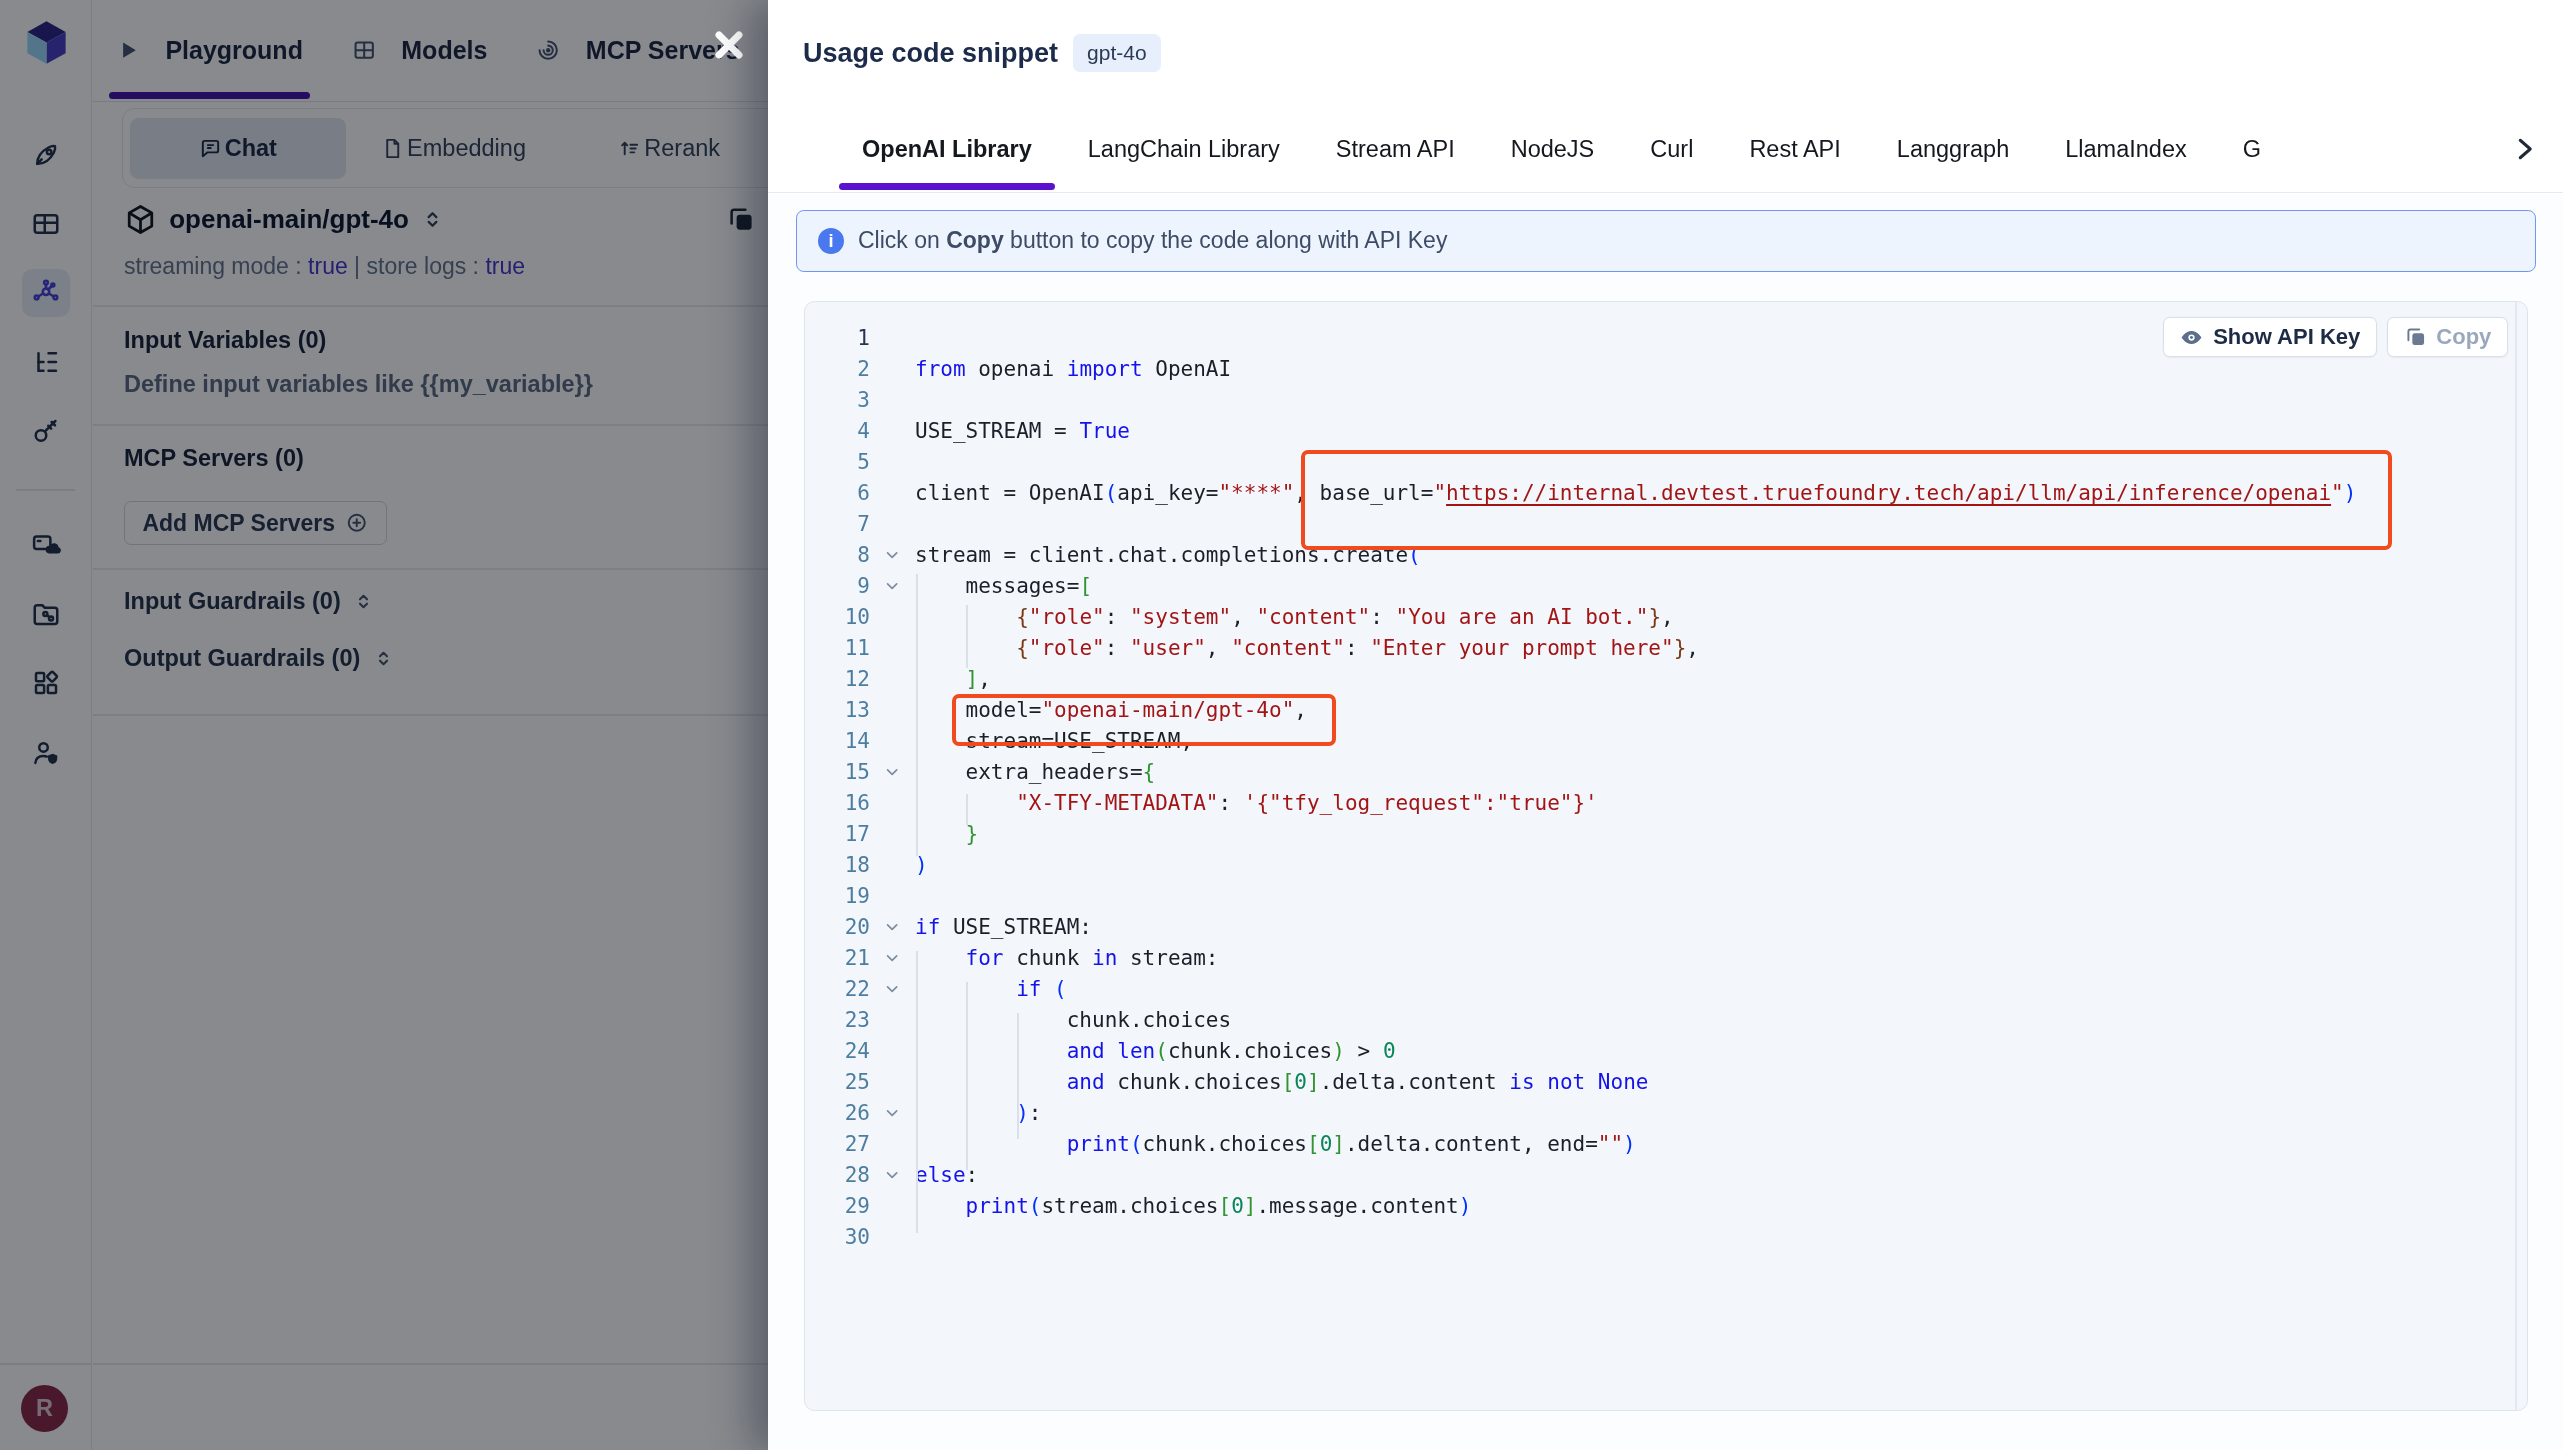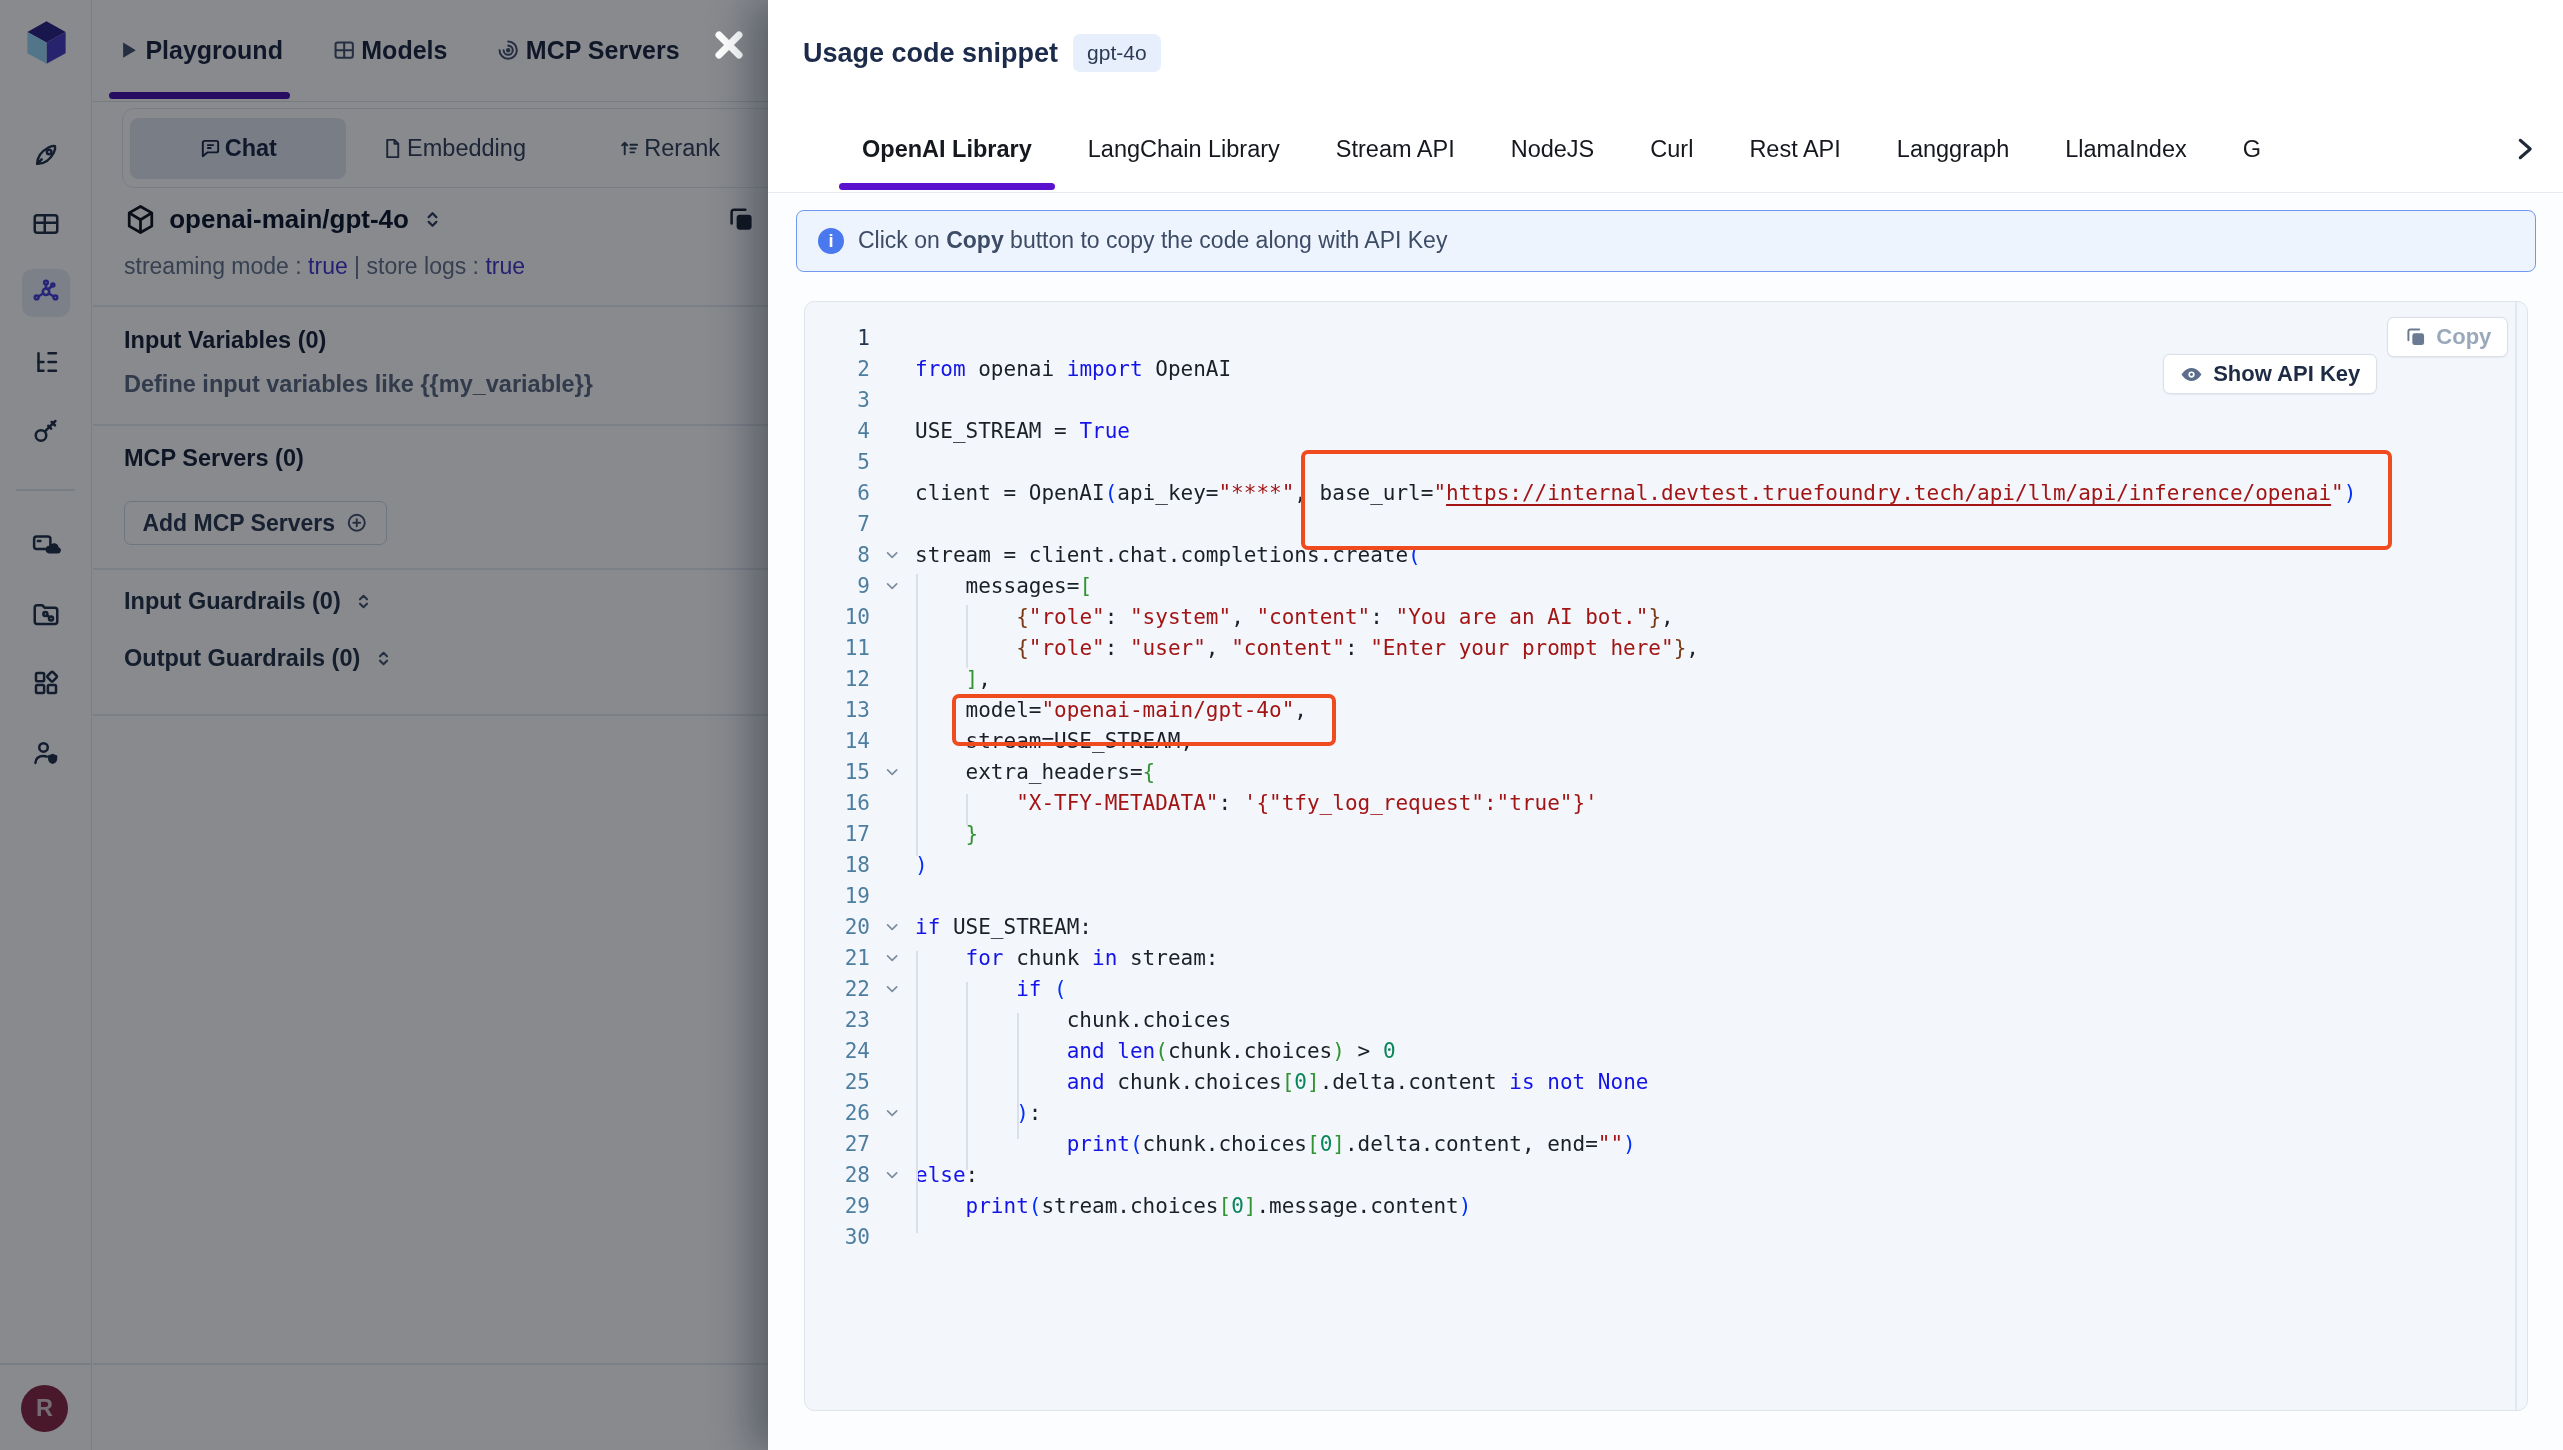--- a/index.html
+++ b/index.html
@@ -15,21 +15,21 @@
   .sic svg{width:30px;height:30px;}
   .sic.active{background:#e9edf5;border-radius:10.5px;color:#4840d8;}
   .side-div{position:absolute;left:15.7px;width:59px;height:1.7px;background:#e3e8ee;}
   .side-bottom-div{position:absolute;left:0;top:1363px;width:92px;height:1.7px;background:#e3e8ee;}
   .avatar{position:absolute;left:21px;top:1385px;width:47px;height:47px;border-radius:50%;background:#8b2844;
           color:#dcc6cf;font-size:23.5px;font-weight:600;display:flex;align-items:center;justify-content:center;}
 
   .left-main{position:absolute;left:93px;top:0;width:675px;height:1451px;}
   .lp-header{position:relative;height:102px;border-bottom:1.7px solid #dfe5ec;box-sizing:border-box;
              display:flex;align-items:center;padding-left:23px;gap:49px;}
-  .htab{position:relative;height:100%;display:flex;align-items:center;gap:5px;font-size:25px;font-weight:600;color:#1b2740;cursor:pointer;}
+  .htab{position:relative;height:100%;display:flex;align-items:center;gap:25px;font-size:25px;font-weight:600;color:#1b2740;cursor:pointer;}
   .htab svg{width:24.4px;height:24.4px;color:#44546e;}
   .htab.active::after{content:"";position:absolute;left:-7px;right:-7px;bottom:1.7px;height:7.8px;border-radius:4.4px;background:#4713ad;}
   .lp-body{position:absolute;top:102px;left:0;right:0;bottom:0;background:#fff;}
 
   .seg-card{position:absolute;left:29px;top:6.1px;width:663px;height:80px;border:1.7px solid #e2e8f0;border-radius:12.2px;
             box-sizing:border-box;display:flex;align-items:center;padding:0 7px;}
   .seg{width:218px;height:61px;display:flex;align-items:center;justify-content:center;gap:3px;
        font-size:23.5px;font-weight:500;color:#34425c;border-radius:8.7px;cursor:pointer;}
   .seg svg{width:23px;height:23px;}
   .seg.active{background:#e1e7f0;color:#1c2a44;font-weight:600;}
@@ -76,21 +76,21 @@
   .banner-text{font-size:23px;color:#3d4c66;}
   .banner-text b{font-weight:700;}
 
   .code-panel{position:absolute;left:36px;top:107px;width:1724px;height:1110px;box-sizing:border-box;
               background:#f3f7fc;border:1.7px solid #dde4ed;border-radius:10.5px;overflow:hidden;}
   .code-gutter-line{position:absolute;top:0;bottom:0;right:10.5px;width:1.7px;background:#e2e8ef;}
   .code-actions{position:absolute;top:15px;right:19px;display:flex;gap:10.5px;z-index:3;}
   .cbtn{height:40px;display:inline-flex;align-items:center;gap:8.7px;padding:0 15.7px;background:#fff;
         border:1.7px solid #d9e0ea;border-radius:7px;font-family:"Liberation Sans",sans-serif;
         font-size:22px;font-weight:600;cursor:pointer;box-shadow:0 0.9px 1.7px rgba(15,23,42,0.06);}
-  .cbtn.show{color:#1d2b44;margin-top:37px;}
+  .cbtn.show{color:#1d2b44;}
   .cbtn.copy{color:#9aa8bc;}
   .cbtn svg{flex:none;}
 
   .code-lines{position:absolute;left:0;top:21px;right:0;}
   .cl{height:31px;display:flex;}
   .ln{width:65px;text-align:right;font:21px/31px "DejaVu Sans Mono",monospace;color:#4d7d9f;flex:none;}
   .ln.cur{color:#24364f;}
   .fold{width:45px;height:31px;display:flex;align-items:center;justify-content:center;flex:none;}
   .ct{font:21px/31px "DejaVu Sans Mono",monospace;white-space:pre;color:#1b1f27;}
   .tk-p{color:#1b1f27;}

